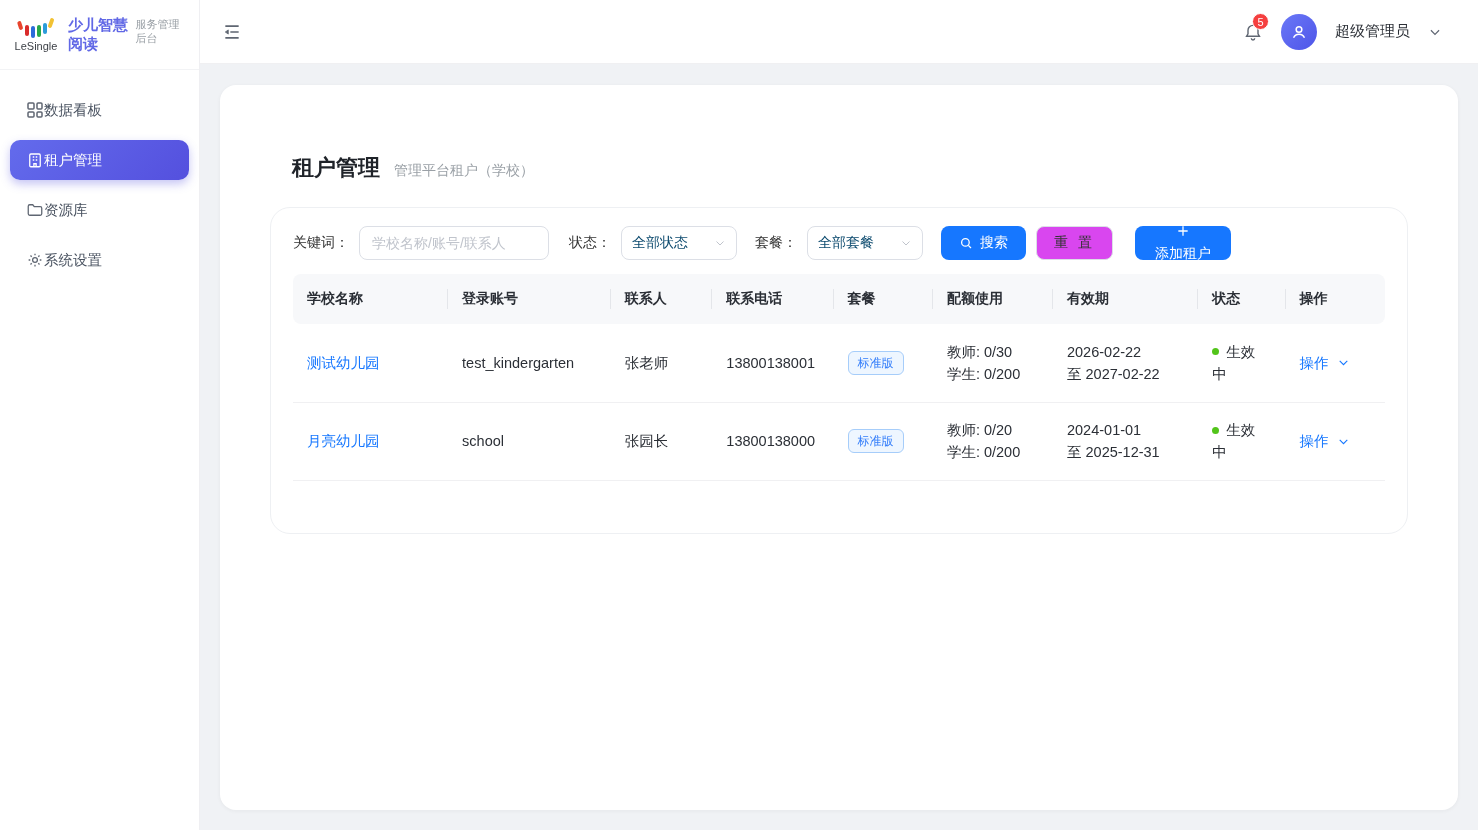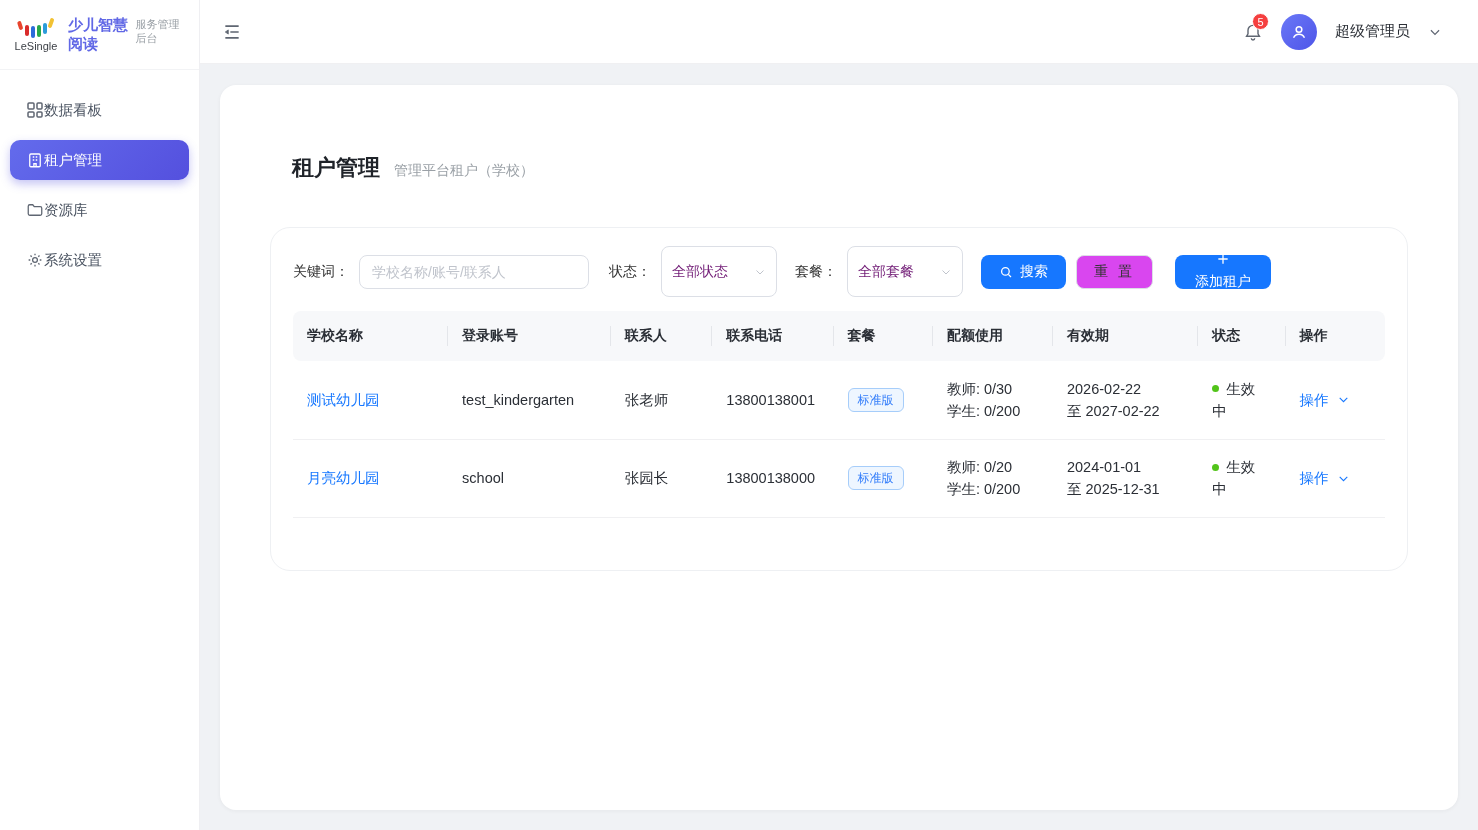--- a/index.html
+++ b/index.html
@@ -63,37 +63,37 @@
   .card {
     background:#fff; border-radius:16px; height:725px;
     box-shadow:0 1px 4px rgba(31,35,41,.05);
     padding:68px 50px 0;
   }
   .page-head { display:flex; align-items:baseline; gap:14px; padding-left:22px; }
   .page-title { font-size:22px; font-weight:700; color:#1f2329; }
   .page-sub { font-size:14px; color:#9aa0a6; }
 
   .panel {
-    margin-top:44px; border:1px solid #eef0f3; border-radius:20px;
+    margin-top:24px; border:1px solid #eef0f3; border-radius:20px;
     padding:18px 22px 52px; background:#fff;
   }
 
   
   .filters { display:flex; align-items:center; gap:10px; margin-bottom:14px; }
   .f-label { color:#333; font-size:14px; white-space:nowrap; }
   .f-input {
-    width:230px; height:34px; border:1px solid #dcdfe6; border-radius:8px;
+    width:190px; height:34px; border:1px solid #dcdfe6; border-radius:8px;
     padding:0 12px; font-size:14px; color:#333; outline:none;
     font-family:"Liberation Sans","DejaVu Sans",sans-serif;
   }
   .f-input::placeholder { color:#c0c4cc; }
   .f-select {
-    width:116px; height:51px; border:1px solid #dcdfe6; border-radius:8px;
+    width:116px; height:34px; border:1px solid #dcdfe6; border-radius:8px;
     padding:0 10px; display:flex; align-items:center; justify-content:space-between;
-    color:#701a75; font-size:14px; background:#fff; cursor:pointer; margin-right:8px;
+    color:#0c4a6e; font-size:14px; background:#fff; cursor:pointer; margin-right:8px;
   }
   .f-select .sel-caret { color:#c0c4cc; display:flex; }
   .gap-lg { margin-left:10px; }
   .btn {
     height:34px; border-radius:8px; border:1px solid transparent;
     display:inline-flex; align-items:center; justify-content:center; gap:7px;
     font-size:14px; cursor:pointer; padding:0 17px;
     font-family:"Liberation Sans","DejaVu Sans",sans-serif;
   }
   .btn-primary { background:#1677ff; color:#fff; }

